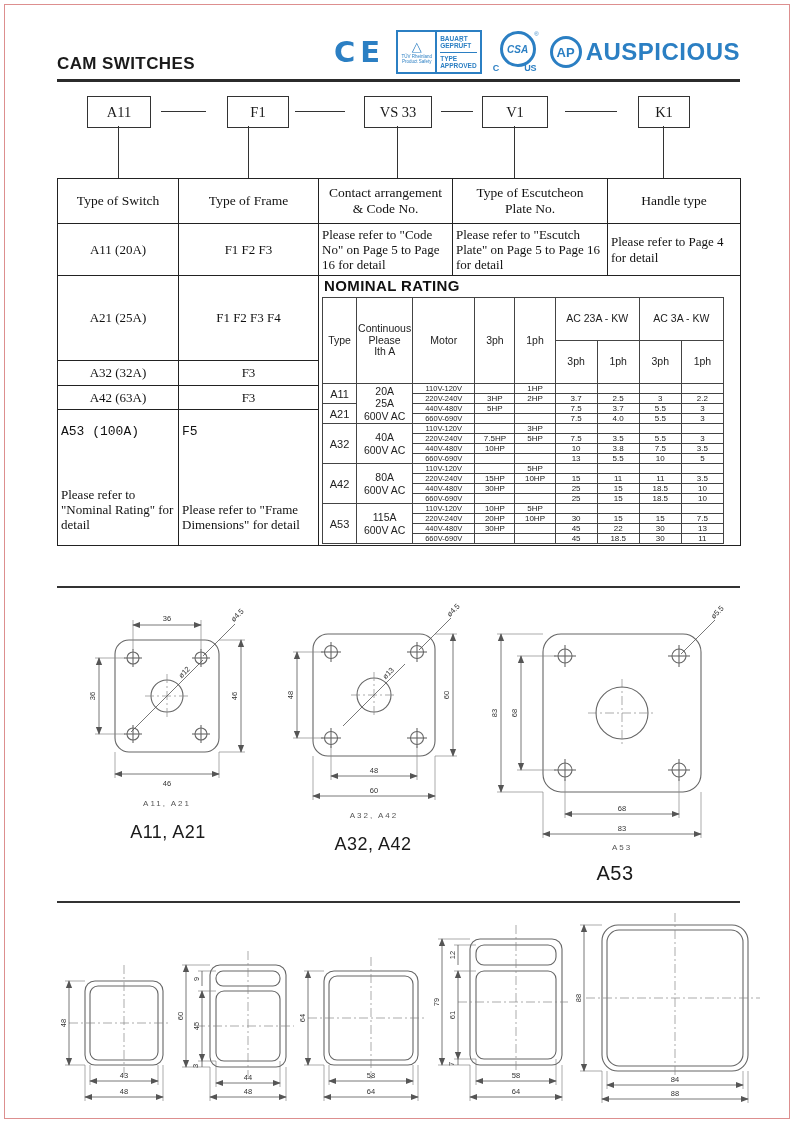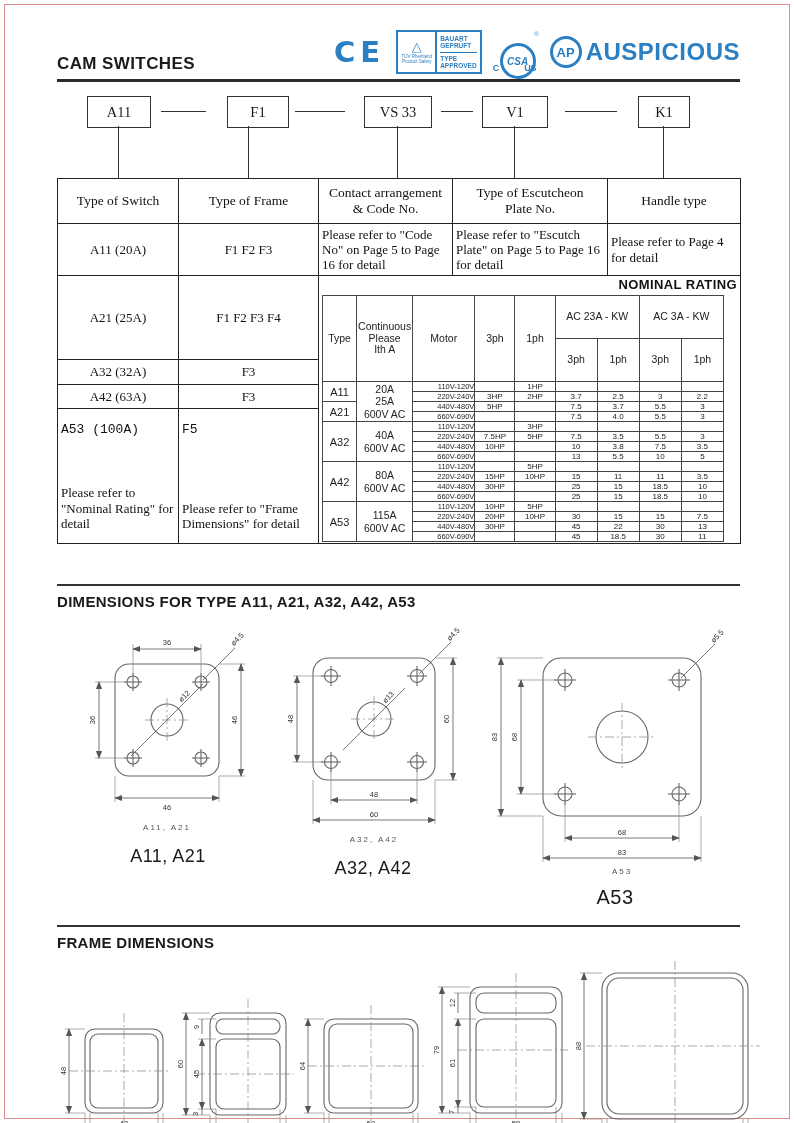--- a/index.html
+++ b/index.html
@@ -15,21 +15,21 @@
   .logos{display:flex;align-items:center;gap:11px;color:#2b7fc3;}
   .ce{font-size:29px;font-weight:bold;letter-spacing:5px;font-family:"DejaVu Sans",sans-serif;}
   .tuv{display:flex;border:2px solid #2b7fc3;height:40px;font-family:"Liberation Sans",sans-serif;}
   .tuv-l{width:37px;border-right:2px solid #2b7fc3;display:flex;flex-direction:column;align-items:center;justify-content:center;}
   .tuv-l .tri{font-size:13px;line-height:1;}
   .tuv-l .tl{font-size:4.5px;text-align:center;line-height:1.15;margin-top:1px;}
   .tuv-r{display:flex;flex-direction:column;justify-content:center;padding:0 3px;}
   .tuv-r .t1{font-size:6.5px;font-weight:bold;border-bottom:1.5px solid #2b7fc3;padding:2px 0;line-height:1.15;white-space:pre-line;}
   .tuv-r .t2{font-size:6.5px;font-weight:bold;padding:2px 0;line-height:1.15;white-space:pre-line;}
   .csa{position:relative;width:46px;height:42px;}
-  .csa-circ{position:absolute;left:7px;top:12px;width:30px;height:30px;border:3px solid #2b7fc3;border-radius:50%;
+  .csa-circ{position:absolute;left:7px;top:0;width:30px;height:30px;border:3px solid #2b7fc3;border-radius:50%;
             display:flex;align-items:center;justify-content:center;font-size:10px;font-weight:bold;font-style:italic;}
   .csa-reg{position:absolute;right:0;top:0;font-size:6px;}
   .csa-c{position:absolute;left:0;bottom:0;font-size:9px;font-weight:bold;}
   .csa-us{position:absolute;right:2px;bottom:0;font-size:9px;font-weight:bold;}
   .brand{display:flex;align-items:center;gap:4px;}
   .ap-circ{width:26px;height:26px;border:3px solid #2b7fc3;border-radius:50%;display:flex;align-items:center;justify-content:center;
            font-size:13px;font-weight:bold;}
   .brand-name{font-size:24px;font-weight:bold;letter-spacing:.5px;}
 
   
@@ -47,30 +47,30 @@
   table.sel th{font-weight:normal;font-size:13.5px;text-align:center;white-space:pre-line;line-height:1.2;height:42px;}
   .cell-c{text-align:center;}
   .frames-cell{text-align:center;line-height:1.18;}
   .note{text-align:left;vertical-align:top;line-height:1.18;padding-top:2px;}
   td.nb{border:none;vertical-align:top;padding:2px 0 0 13px;}
   .tall-cell{height:100%;display:flex;flex-direction:column;justify-content:space-between;min-height:112px;}
   .tall-top{text-align:left;padding-top:2px;font-family:Liberation Mono, monospace;}
   .tall-note{text-align:left;line-height:1.18;padding-bottom:1px;}
 
   
-  .nr-title{font-family:"Liberation Sans",sans-serif;font-weight:bold;font-size:13px;letter-spacing:.4px;margin:0 0 3px 2px;text-align:right;}
+  .nr-title{font-family:"Liberation Sans",sans-serif;font-weight:bold;font-size:15px;letter-spacing:.4px;margin:0 0 3px 2px;}
   table.nr{border-collapse:collapse;table-layout:fixed;width:402px;font-family:"Liberation Sans",sans-serif;
            font-size:8px;text-align:center;color:#222;}
   table.nr th,table.nr td{border:1px solid #444;padding:0;}
   table.nr thead th{font-weight:normal;font-size:10.5px;line-height:1.1;}
   th.nr-cur{font-size:8.5px;text-align:left;padding-left:2px;white-space:pre-line;}
   table.nr tbody tr{height:10px;}
   td.nr-type{font-size:11px;}
   td.nr-current{font-size:10.5px;line-height:1.2;white-space:pre-line;}
-  td.nr-volt{text-align:right;padding-left:2px;font-size:7.5px;}
+  td.nr-volt{text-align:center;padding-left:2px;font-size:7.5px;}
   td.nr-val{font-size:8px;}
 
   
   .sec-rule{border-top:2px solid #333;margin-top:40px;}
   .sec-title{font-size:15px;font-weight:bold;letter-spacing:.3px;margin:7px 0 6px 0;}
   .dims-row{display:flex;align-items:flex-start;margin-top:4px;}
   .dwrap{text-align:center;}
   .dcap{font-size:18px;margin-top:4px;letter-spacing:.5px;}
   .frames-row{display:flex;align-items:flex-end;justify-content:space-between;margin-top:10px;}
   .fwrap{text-align:center;}
@@ -393,21 +393,20 @@
           <div class="tall-cell">
             <div class="tall-top">F5</div>
             <div class="tall-note">Please refer to "Frame Dimensions" for detail</div>
           </div>
         </td>
       </tr>
     </tbody>
       </table>
 
     <div class="sec-rule"></div>
-    <div class="sec-title">DIMENSIONS FOR TYPE A11, A21, A32, A42, A53</div>
 
     <div class="dims-row">
 
       <div class="dwrap" style="margin-left:16px;width:190px;">
         <svg width="190" height="222" viewBox="0 0 190 222">
           <rect class="tln" x="42" y="48" width="104" height="112" rx="14"></rect>
           <g class="tln">
             <circle cx="60" cy="66" r="6"></circle>
               <line x1="51" y1="66" x2="69" y2="66"></line>
               <line x1="60" y1="57" x2="60" y2="75"></line>
@@ -532,21 +531,20 @@
           <text class="dtx" x="137" y="239">83</text>
           <line class="dln" x1="196" y1="62" x2="230" y2="28"></line>
           <text class="dtx" x="234" y="22" transform="rotate(-45 234 22)">ø5.5</text>
           <text class="stx" x="137" y="258">A53</text>
         </svg>
         <div class="dcap" style="font-size:20px;">A53</div>
       </div>
     </div>
 
     <div class="sec-rule" style="margin-top:16px;"></div>
-    <div class="sec-title">FRAME DIMENSIONS</div>
 
     <div class="frames-row">
 
       <div class="fwrap">
         <svg width="115" height="148" viewBox="0 0 115 148">
           <rect class="tln" x="28" y="22" width="78" height="84" rx="10"></rect>
           <rect class="tln" x="33" y="27" width="68" height="74" rx="8"></rect>
           <line class="cln" x1="67" y1="6" x2="67" y2="118"></line>
           <line class="cln" x1="12" y1="64" x2="112" y2="64"></line>
           <line class="eln" x1="28" y1="22" x2="8" y2="22"></line>

